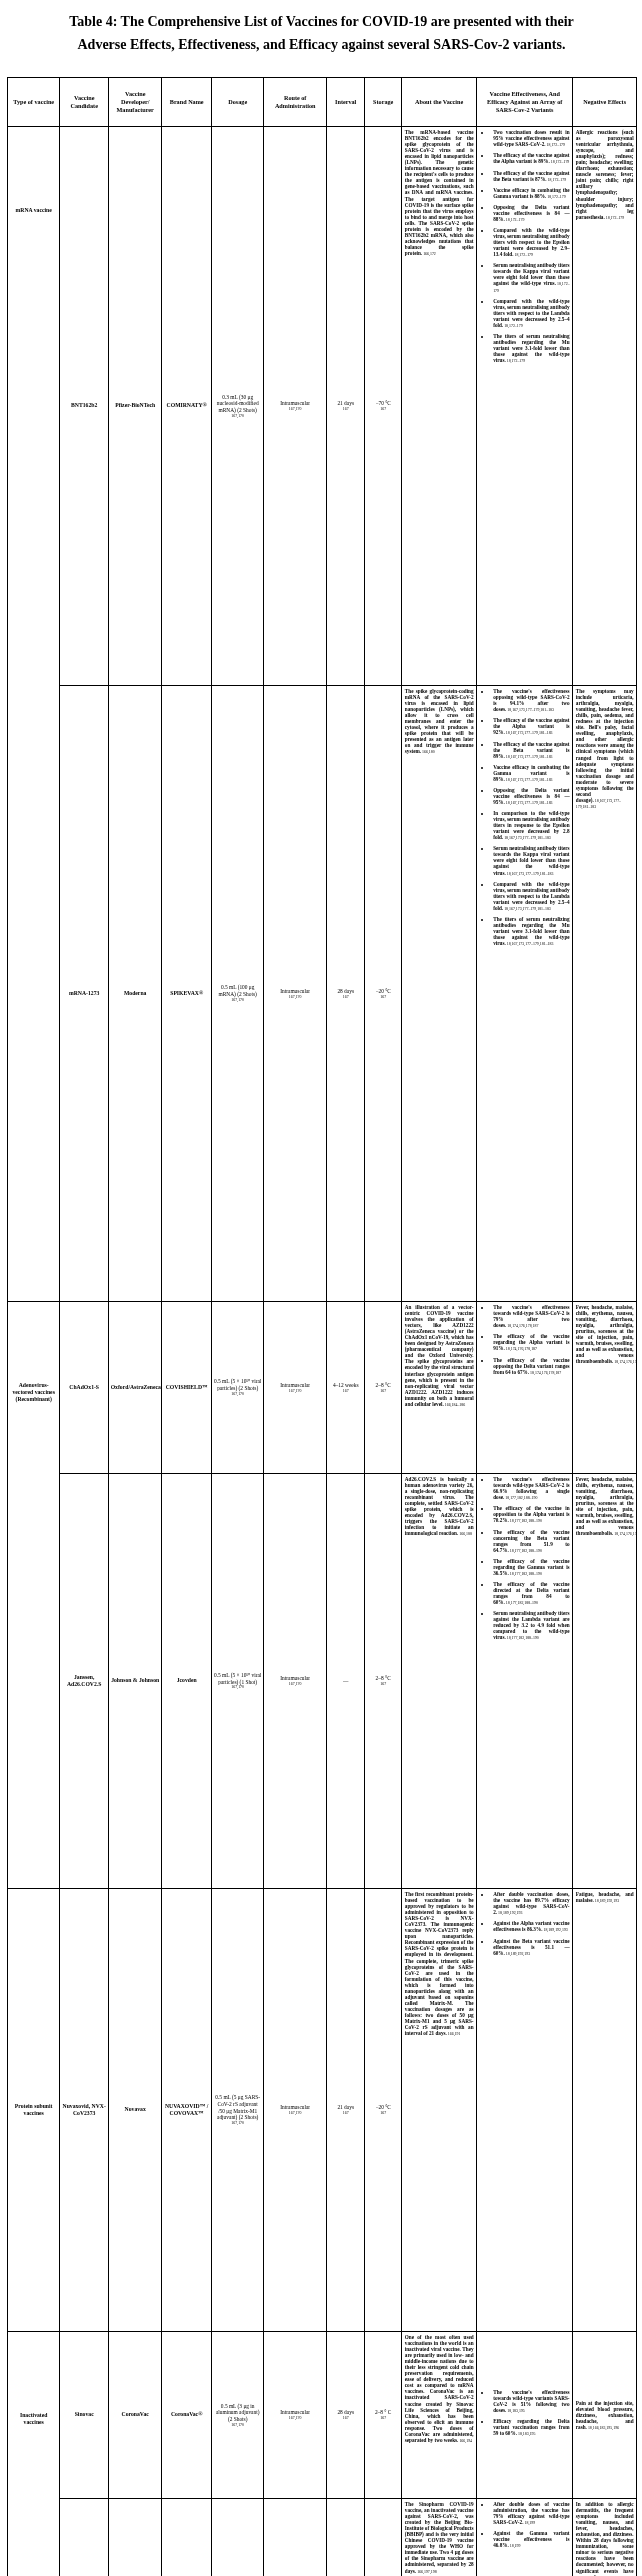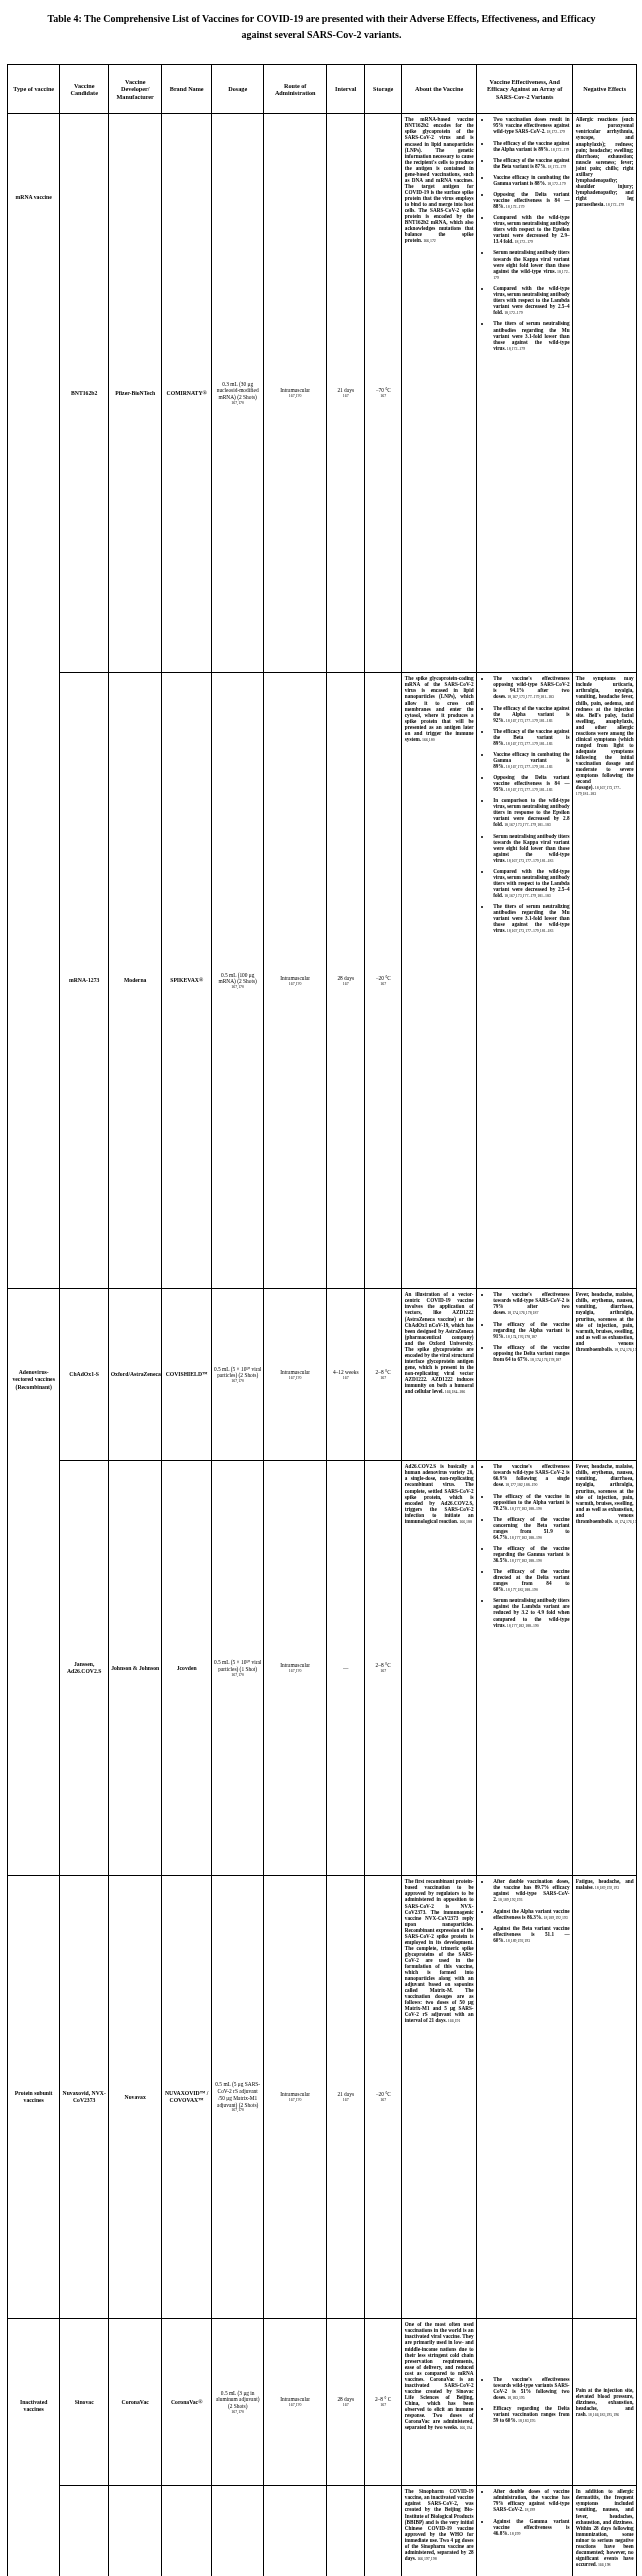--- a/index.html
+++ b/index.html
@@ -1,18 +1,18 @@
 <!DOCTYPE html>
 <html style="font-size:8.2px"><head>
 <meta charset="utf-8">
 <style>
   html,body{margin:0;padding:0;background:#ffffff;color:#000;}
   body{width:643px;font-family:"Liberation Serif","DejaVu Serif",serif;}
   .page{padding:11.3px 7.2px 4.1px 7.2px;}
-  .title{font-weight:bold;font-size:10px;line-height:1.6;text-align:center;max-width:551px;margin:0 auto 21px auto;}
+  .title{font-weight:bold;font-size:14px;line-height:1.6;text-align:center;max-width:551px;margin:0 auto 21px auto;}
   table{border-collapse:collapse;table-layout:fixed;width:629px;border:1px solid #000;}
   col.c0{width:52px}col.c1{width:49px}col.c2{width:53px}col.c3{width:50px}
   col.c4{width:52px}col.c5{width:63px}col.c6{width:38px}col.c7{width:37px}
   col.c8{width:75px}col.c9{width:96px}col.c10{width:64px}
   th,td{border:0.5px solid #000;padding:1px 1.5px;vertical-align:middle;text-align:center;overflow:hidden;}
   thead tr{height:49px;}
   th{font-size:6.2px;font-weight:bold;line-height:1.25;border-bottom:1px solid #000;}
   tbody tr:nth-child(1){height:559px}
   tbody tr:nth-child(2){height:616px}
   tbody tr:nth-child(3){height:172px}

